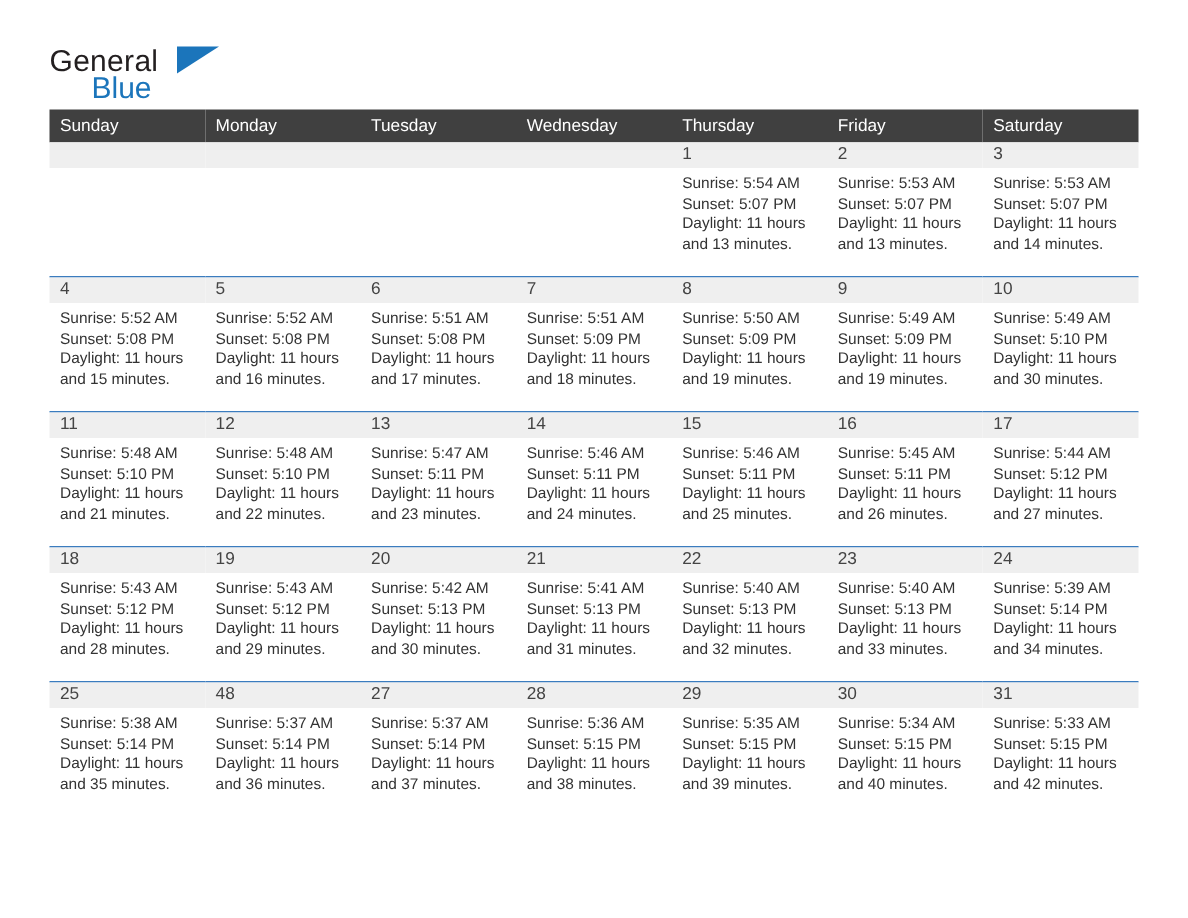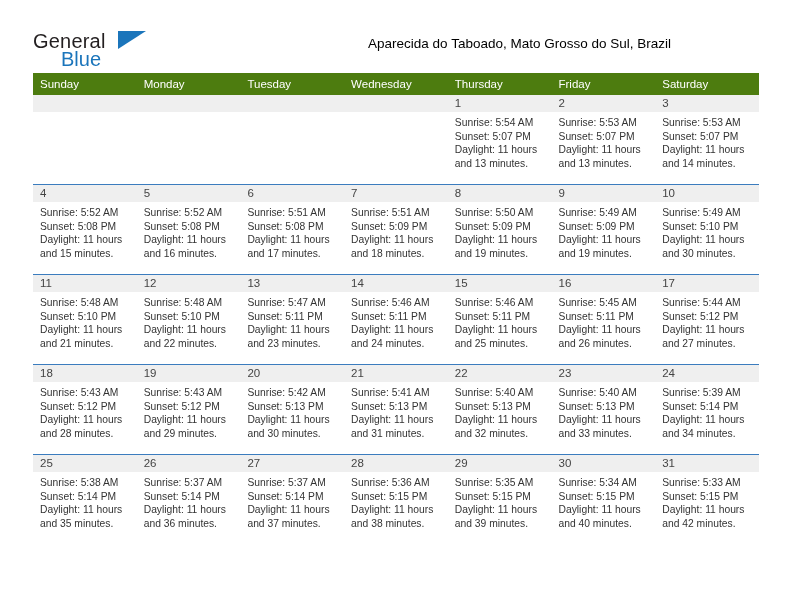--- a/index.html
+++ b/index.html
@@ -82,21 +82,21 @@
   }
 
   
   .calendar {
     margin-top: 11px;
     width: 726px;
     border-collapse: collapse;
     table-layout: fixed;
   }
   .calendar th {
-    background: #4d7c0f;
+    background: #404040;
     color: #ffffff;
     font-size: 11.5px;
     font-weight: normal;
     text-align: left;
     padding: 5px 0 5px 7px;
     height: 20px;
     box-sizing: border-box;
     border: none;
   }
   .calendar td {
@@ -145,21 +145,20 @@
 
   <div class="header">
 
     <div class="logo">
       <span class="logo-general">General</span>
       <span class="logo-tri"></span>
       <span class="logo-blue">Blue</span>
     </div>
 
     <div class="title-block">
-      <div class="cal-subtitle">Aparecida do Taboado, Mato Grosso do Sul, Brazil</div>
     </div>
 
   </div>
 
   <table class="calendar">
     <thead>
       <tr>
         <th>Sunday</th>
         <th>Monday</th>
         <th>Tuesday</th>
@@ -469,21 +468,21 @@
               <div class="dayinfo">
                 <div>Sunrise: 5:38 AM</div>
                 <div>Sunset: 5:14 PM</div>
                 <div>Daylight: 11 hours</div>
                 <div>and 35 minutes.</div>
               </div>
             </div>
           </td>
           <td>
             <div class="daybox">
-              <div class="daynum-strip">26</div>
+              <div class="daynum-strip">48</div>
               <div class="dayinfo">
                 <div>Sunrise: 5:37 AM</div>
                 <div>Sunset: 5:14 PM</div>
                 <div>Daylight: 11 hours</div>
                 <div>and 36 minutes.</div>
               </div>
             </div>
           </td>
           <td>
             <div class="daybox">

